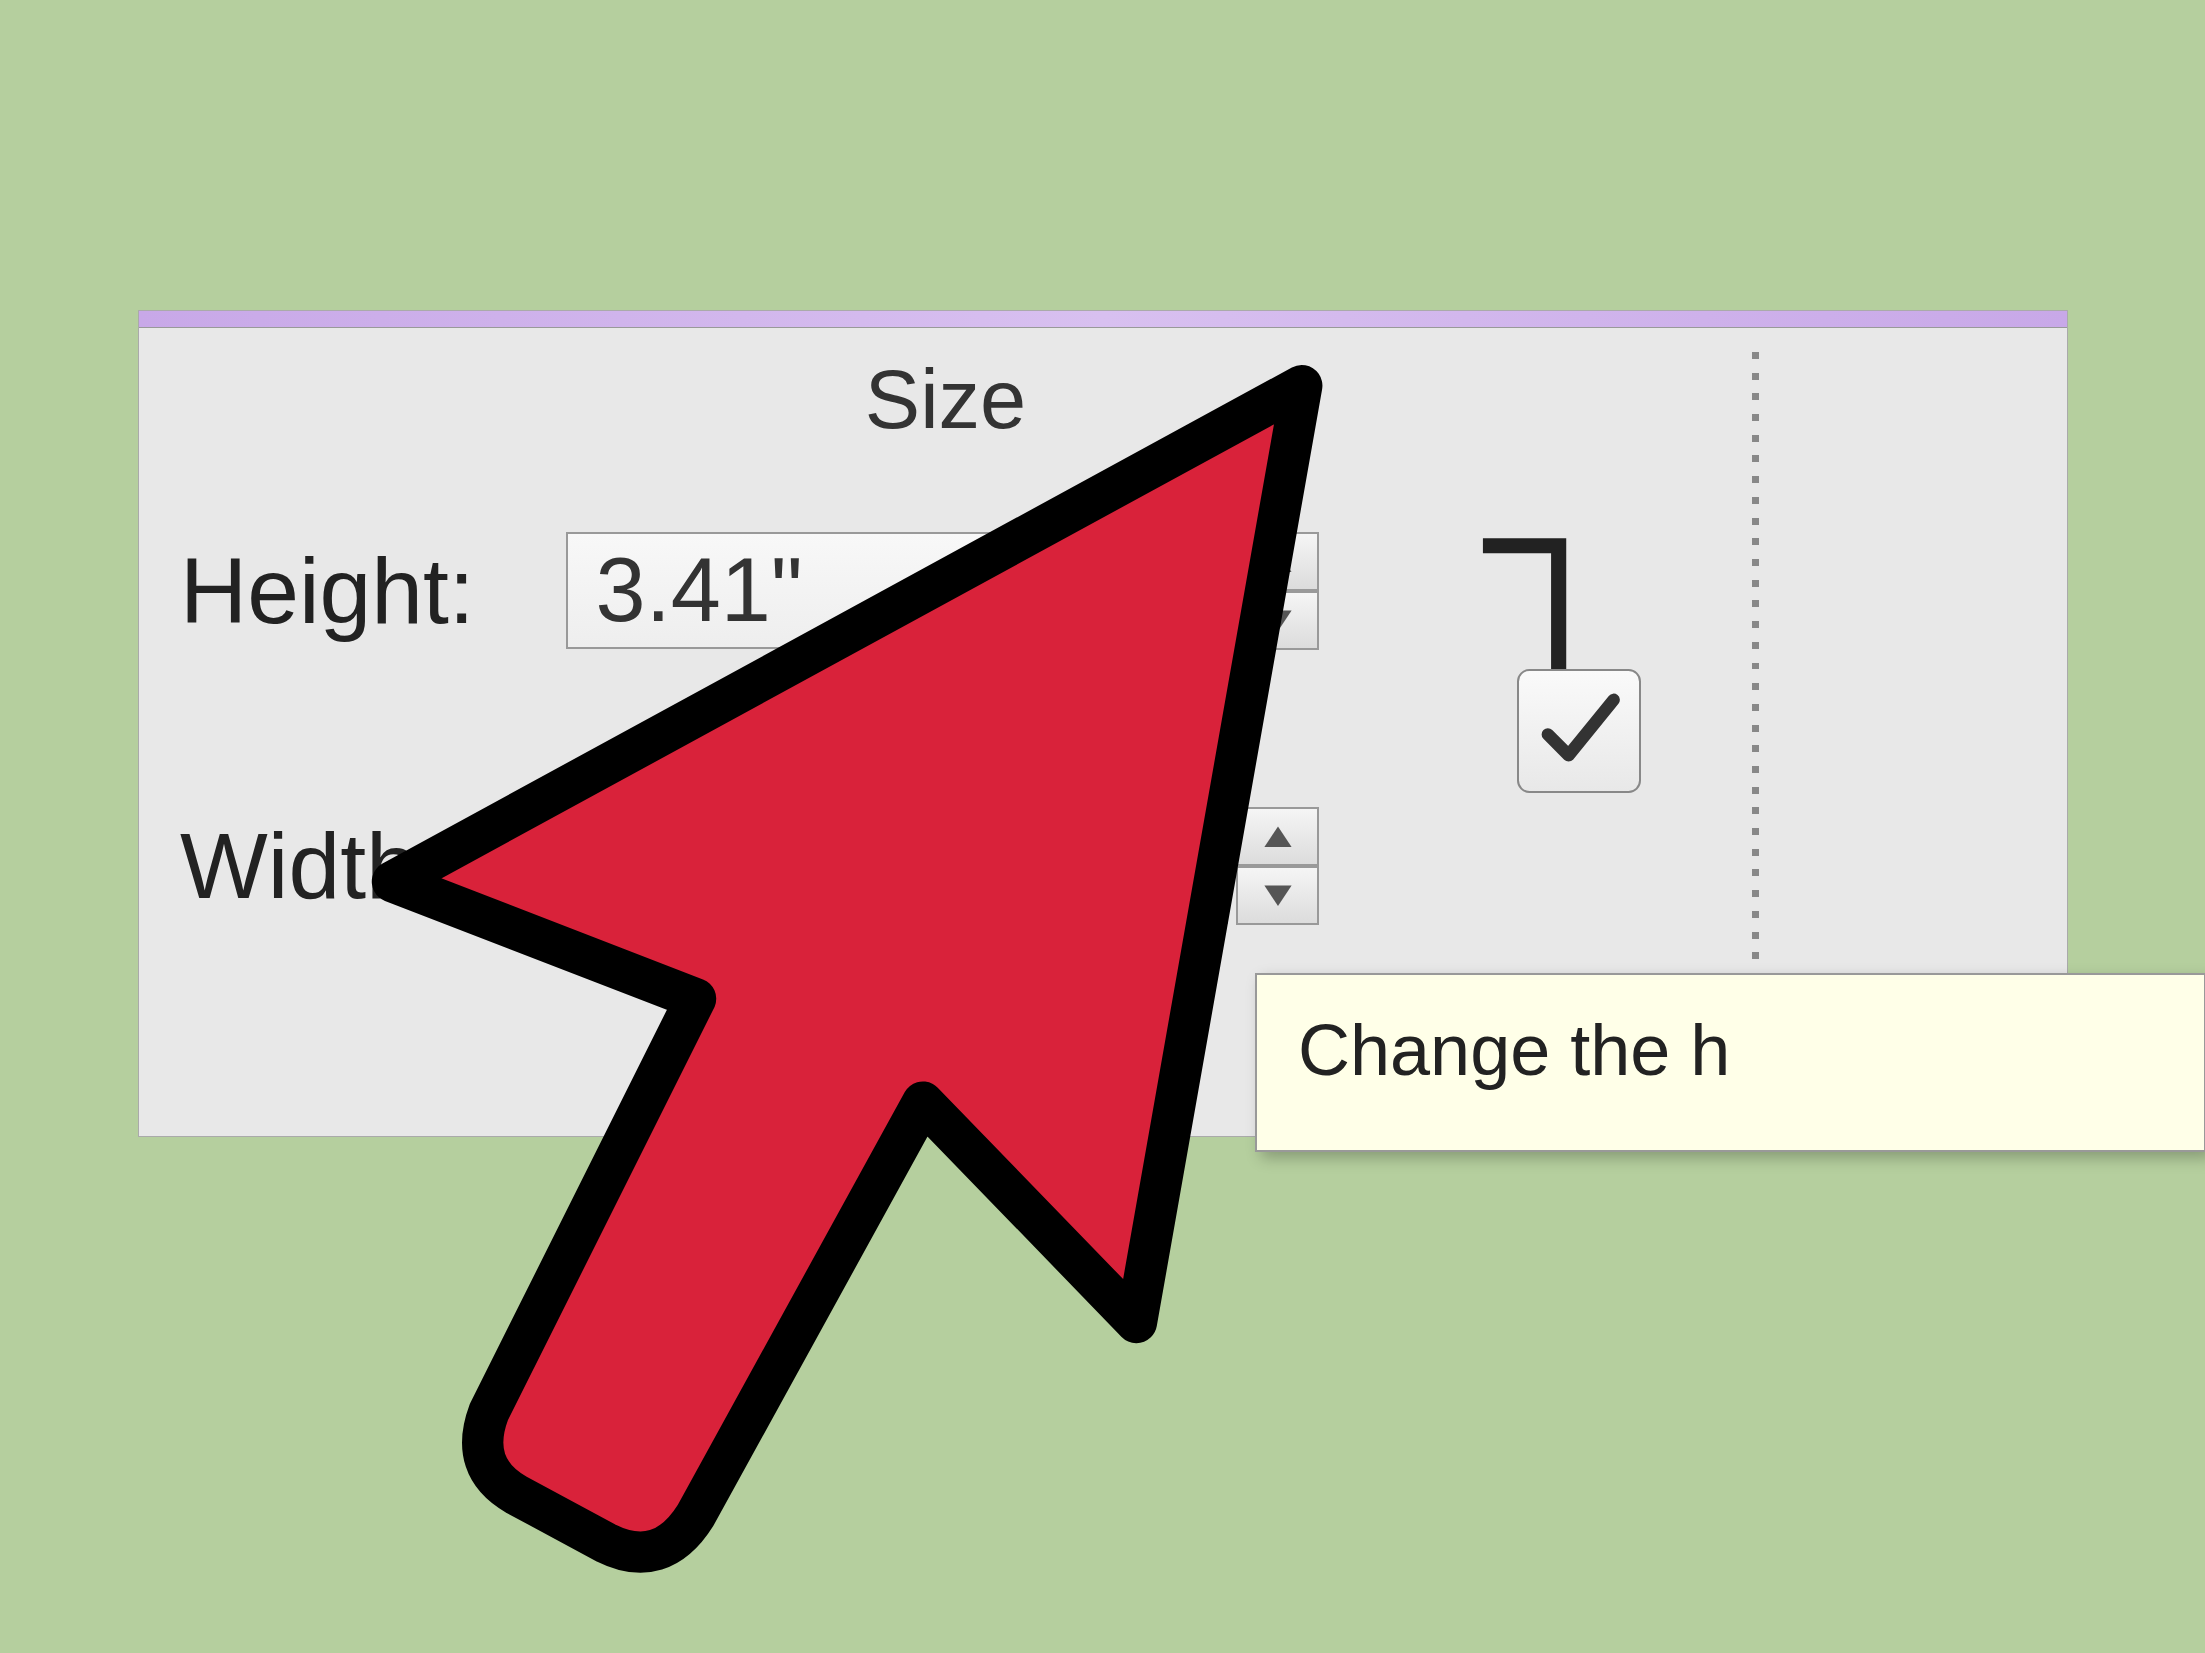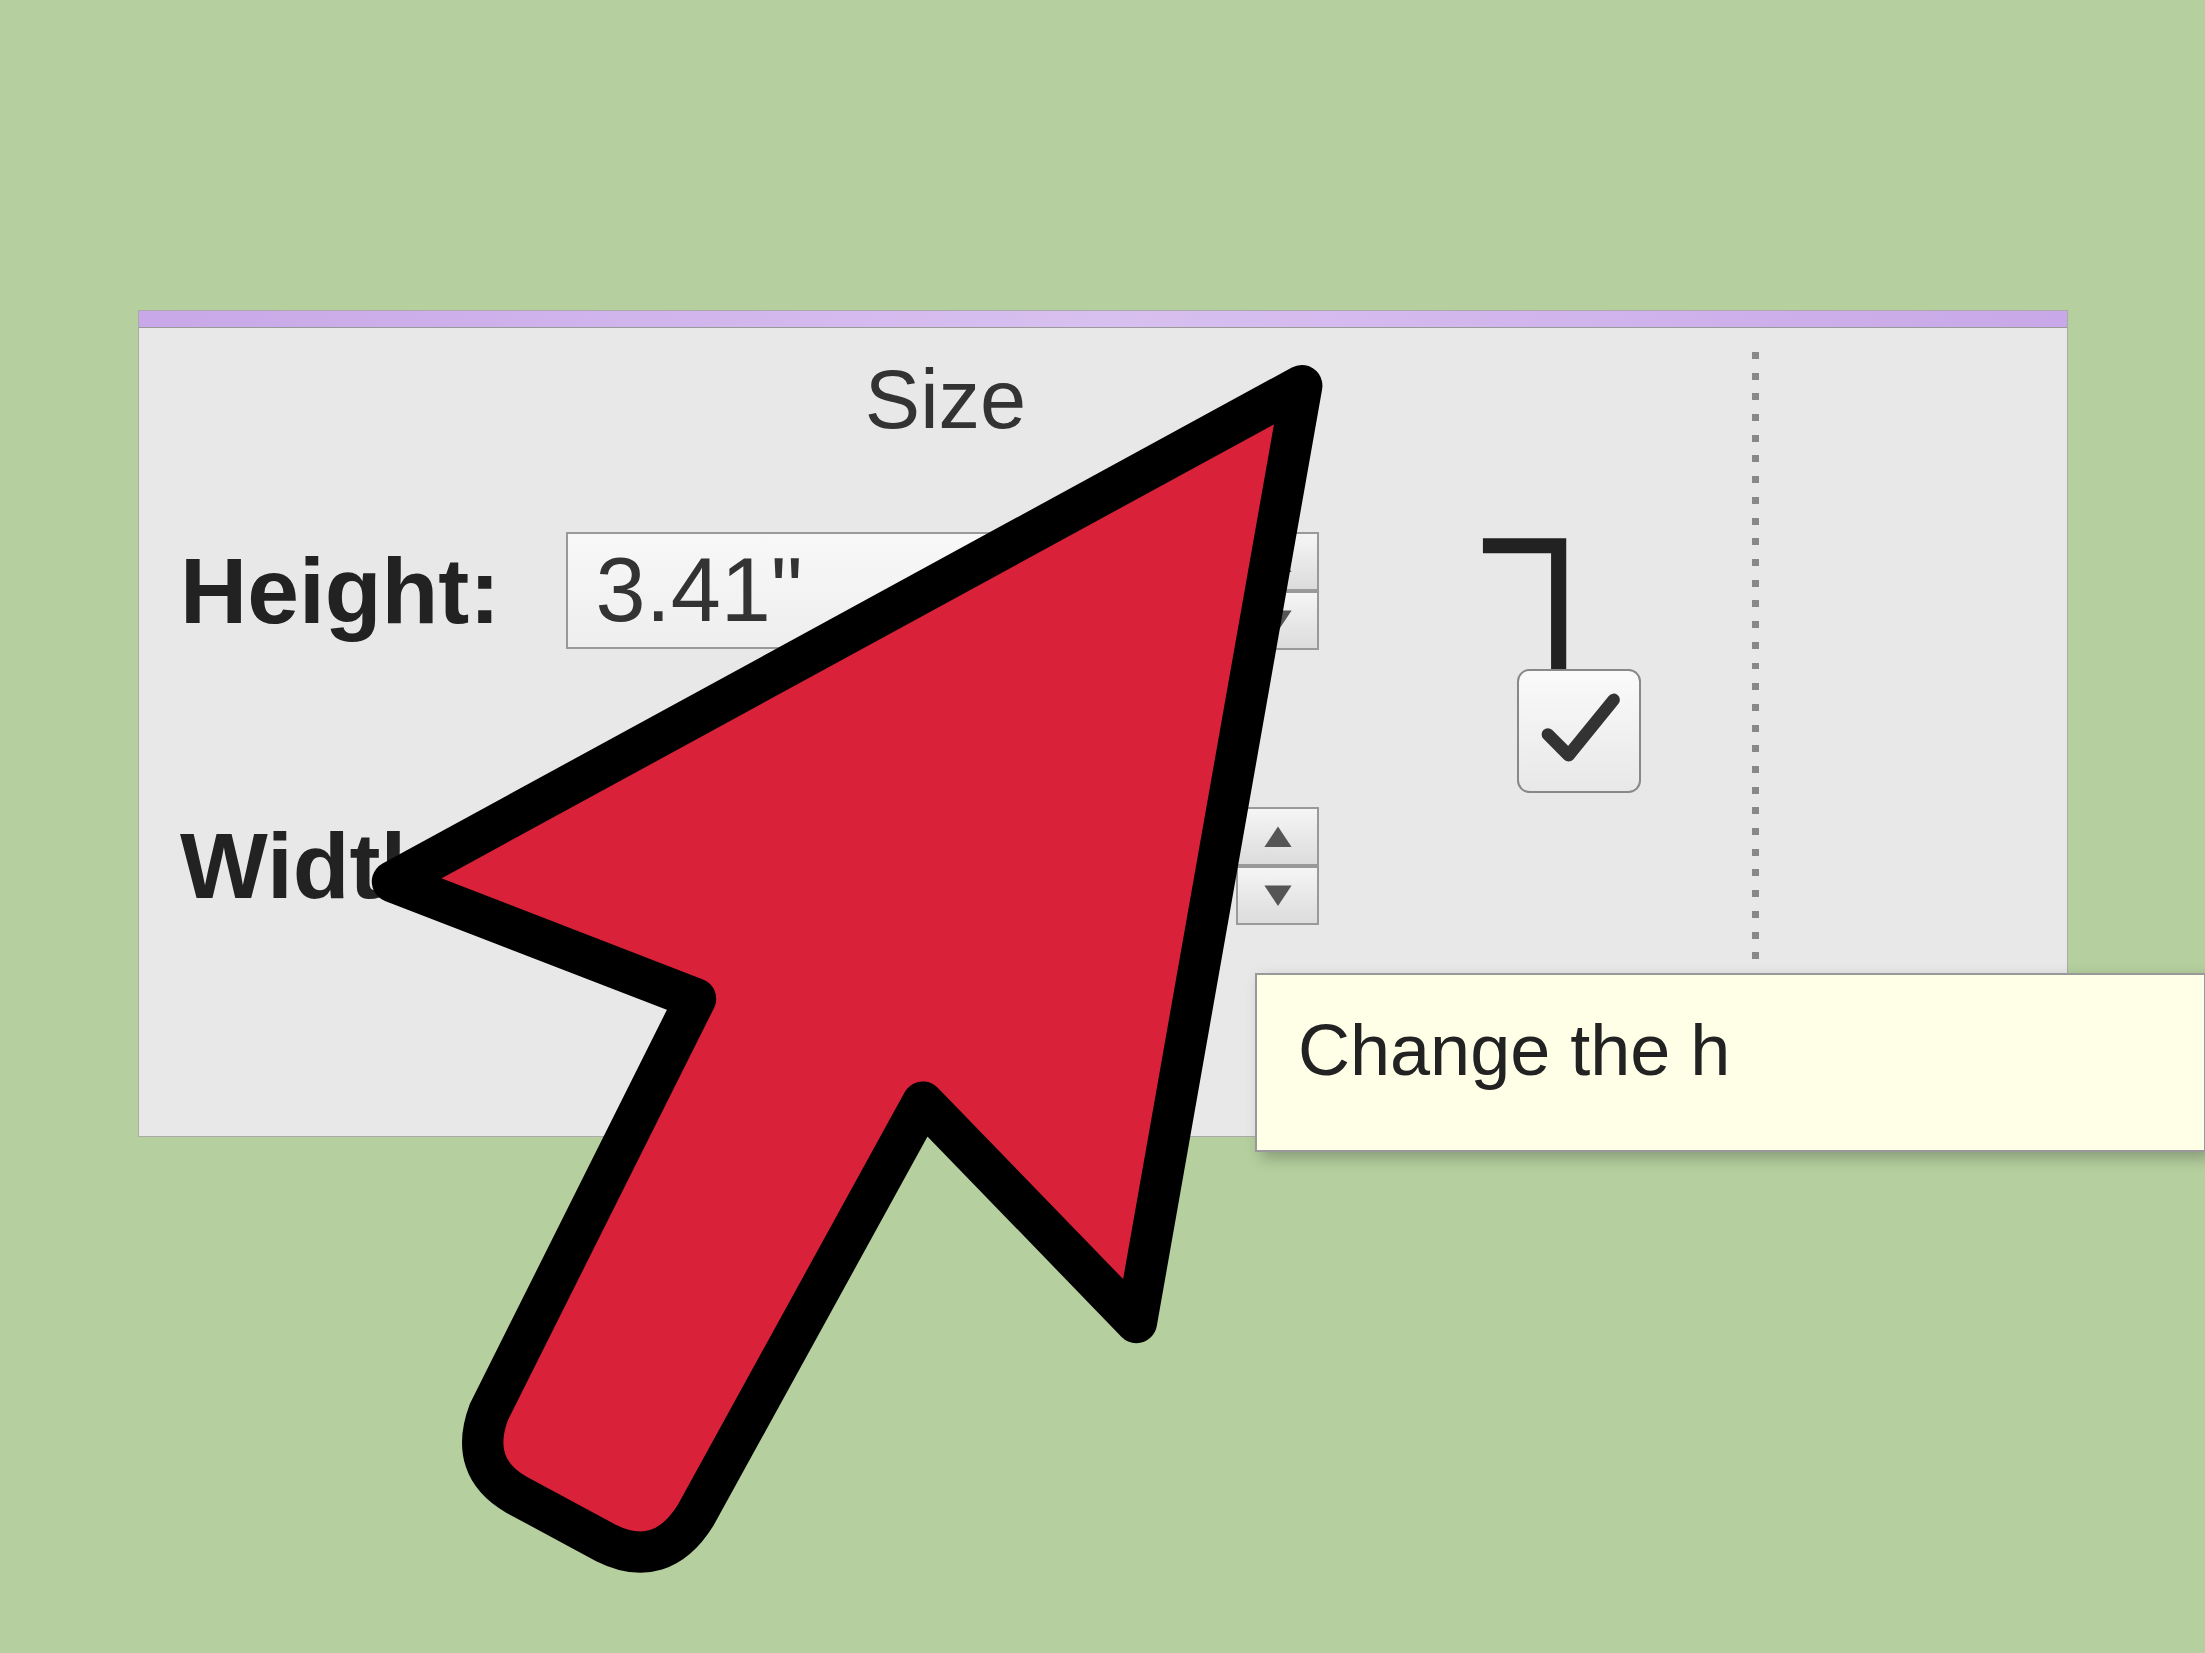--- a/index.html
+++ b/index.html
@@ -62,21 +62,21 @@
     }
     
     .field-row-width {
       top: 496px;
       left: 41px;
     }
     
     .field-label {
       font-size: 93px;
       color: #222;
-      font-weight: 700;
+      font-weight: 400;
       min-width: 345px;
     }
     
     .input-group {
       display: flex;
       align-items: stretch;
     }
     
     .text-input {
       width: 662px;

